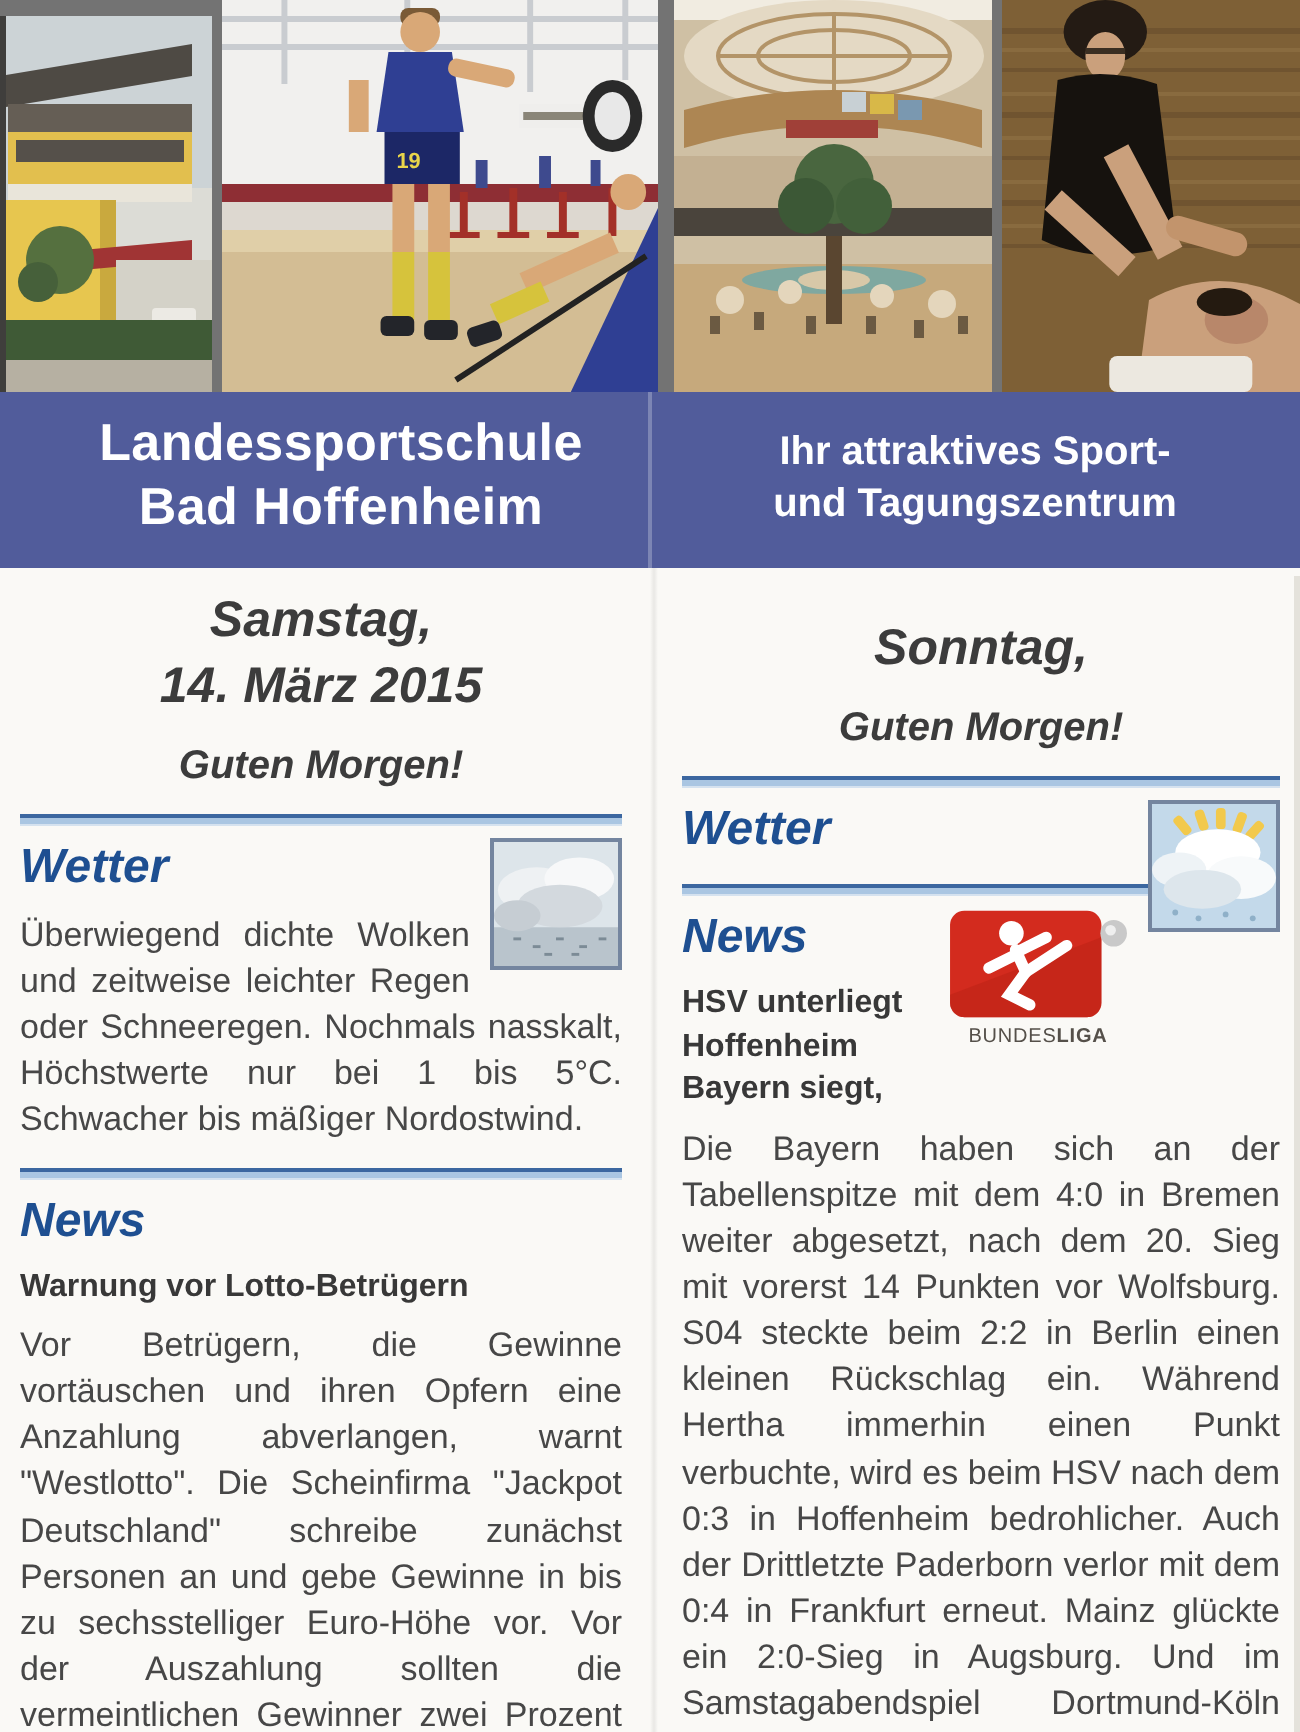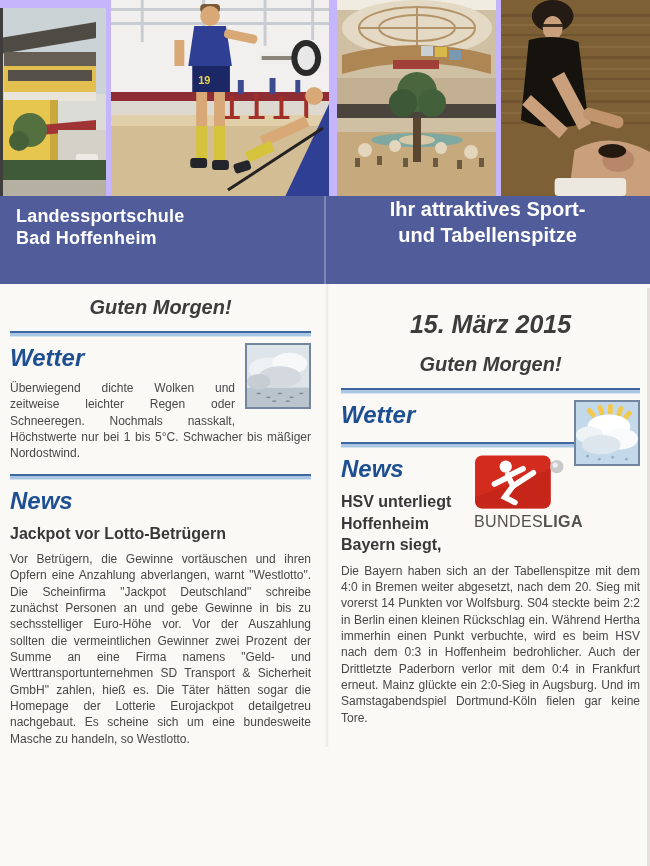--- a/index.html
+++ b/index.html
@@ -6,32 +6,32 @@
   body{
     width:650px;height:866px;
     background:#faf9f6;
     font-family:"Liberation Sans", sans-serif;
     position:relative;overflow:hidden;
     -webkit-font-smoothing:antialiased;
   }
   .page{width:650px;height:866px;position:relative;overflow:hidden;}
 
   
-  .photo-strip{display:flex;height:196px;background:#c4b5fd;align-items:flex-start;}
+  .photo-strip{display:flex;height:196px;background:#737373;align-items:flex-start;}
   .photo-strip svg{display:block;}
   .p1{width:106px;height:188px;margin-top:8px;}
   .p2{width:218px;height:196px;margin-left:5px;}
   .p3{width:159px;height:196px;margin-left:8px;}
   .p4{width:149px;height:196px;margin-left:5px;}
 
   
   .banner{height:88px;background:#515c9b;display:flex;color:#fff;position:relative;}
   .banner-left{width:325px;box-sizing:border-box;padding:9px 0 0 16px;
-    font-weight:bold;font-size:18px;line-height:1.24;letter-spacing:0.2px;}
-  .banner-right{width:325px;box-sizing:border-box;text-align:center;
+    font-weight:bold;font-size:26px;line-height:1.24;letter-spacing:0.2px;text-align:center;}
+  .banner-right{width:325px;box-sizing:border-box;padding-top:17px;text-align:center;
     font-weight:bold;font-size:20px;line-height:1.32;}
   .banner-fold{position:absolute;left:324px;top:0;bottom:0;width:2px;background:rgba(255,255,255,0.25);}
 
   
   .columns{display:flex;position:relative;}
   .col{width:325px;box-sizing:border-box;}
   .col-left{padding:0 14px 0 10px;}
   .col-right{padding:14px 10px 0 16px;}
 
   .dayblock{margin-top:10px;text-align:center;font-style:italic;font-weight:bold;
@@ -39,31 +39,31 @@
   .greeting{margin-top:12px;text-align:center;font-style:italic;font-weight:bold;
     font-size:20px;color:#3c3c3c;}
 
   .divider{height:5px;margin-top:12px;
     background:linear-gradient(to bottom,#3c67a0 0%,#3c67a0 38%,#aac6e2 38%,#aac6e2 100%);
     border-bottom:1px solid #d5e2ef;}
 
   .section{margin-top:6px;}
   .section-heading{font-style:italic;font-weight:bold;font-size:24px;color:#1e4f91;
     margin:0 0 7px 0;line-height:1.25;}
-  .body-text{margin:0;font-size:12px;color:#474747;text-align:justify;line-height:1.36;}
+  .body-text{margin:0;font-size:17px;color:#474747;text-align:justify;line-height:1.36;}
 
   .weather-icon{float:right;width:62px;height:62px;border:2px solid #74859f;
     margin:0 0 6px 10px;background:#dde5ea;}
 
   .news-headline{font-weight:bold;font-size:16px;color:#383838;margin:2px 0 7px 0;line-height:1.35;}
   .hl-line{display:block;}
 
   .bundesliga{float:right;width:90px;margin:0 0 6px 10px;text-align:center;}
   .bundesliga svg{display:block;width:90px;height:58px;}
-  .bl-word{font-size:16px;color:#55504a;letter-spacing:0.4px;margin-top:1px;white-space:nowrap;}
+  .bl-word{font-size:10px;color:#55504a;letter-spacing:0.4px;margin-top:1px;white-space:nowrap;}
   .bl-bold{font-weight:bold;}
 
   .fold-line{position:absolute;left:325px;top:0;bottom:0;width:4px;
     background:linear-gradient(to right,rgba(0,0,0,0),rgba(0,0,0,0.07),rgba(0,0,0,0));}
   .edge-right{position:absolute;right:0;top:288px;bottom:0;width:3px;background:#e4e2db;}
 </style>
 </head>
 <body>
 
 <div class="page">
@@ -218,27 +218,31 @@
   </div>
 
   <div class="banner">
     <div class="banner-left">
       <span class="hl-line">Landessportschule</span>
       <span class="hl-line">Bad Hoffenheim</span>
     </div>
     <div class="banner-fold"></div>
     <div class="banner-right">
       <span class="hl-line">Ihr attraktives Sport-</span>
-      <span class="hl-line">und Tabellenspitze</span>
+      <span class="hl-line">und Tagungszentrum</span>
     </div>
   </div>
 
   <div class="columns">
 
     <div class="col col-left">
+      <div class="dayblock">
+        <span class="hl-line">Samstag,</span>
+        <span class="hl-line">14. März 2015</span>
+      </div>
       <div class="greeting">Guten Morgen!</div>
 
       <div class="divider"></div>
 
       <div class="section">
         <svg class="weather-icon" viewBox="0 0 64 64" preserveAspectRatio="none">
           <rect width="64" height="64" fill="#dde5ea"></rect>
           <rect y="44" width="64" height="20" fill="#b9c4cc"></rect>
           <ellipse cx="22" cy="25" rx="20" ry="12" fill="#eef1f3"></ellipse>
           <ellipse cx="44" cy="19" rx="18" ry="11" fill="#f7f8f9"></ellipse>
@@ -255,28 +259,28 @@
           </g>
         </svg>
         <div class="section-heading">Wetter</div>
         <p class="body-text">Überwiegend dichte Wolken und zeitweise leichter Regen oder Schneeregen. Nochmals nasskalt, Höchstwerte nur bei 1 bis 5°C. Schwacher bis mäßiger Nordostwind.</p>
       </div>
 
       <div class="divider"></div>
 
       <div class="section">
         <div class="section-heading">News</div>
-        <div class="news-headline">Jackpot vor Lotto-Betrügern</div>
+        <div class="news-headline">Warnung vor Lotto-Betrügern</div>
         <p class="body-text">Vor Betrügern, die Gewinne vortäuschen und ihren Opfern eine Anzahlung abverlangen, warnt "Westlotto". Die Scheinfirma "Jackpot Deutschland" schreibe zunächst Personen an und gebe Gewinne in bis zu sechsstelliger Euro-Höhe vor. Vor der Auszahlung sollten die vermeintlichen Gewinner zwei Prozent der Summe an eine Firma namens "Geld- und Werttransportunternehmen SD Transport &amp; Sicherheit GmbH" zahlen, hieß es. Die Täter hätten sogar die Homepage der Lotterie Eurojackpot detailgetreu nachgebaut. Es scheine sich um eine bundesweite Masche zu handeln, so Westlotto.</p>
       </div>
     </div>
 
     <div class="col col-right">
       <div class="dayblock">
-        <span class="hl-line">15. März 2015</span>
+        <span class="hl-line">Sonntag,</span>
       </div>
       <div class="greeting">Guten Morgen!</div>
 
       <div class="divider"></div>
 
       <div class="section">
         <svg class="weather-icon" viewBox="0 0 64 64" preserveAspectRatio="none">
           <rect width="64" height="64" fill="#c3d9ea"></rect>
           <g fill="#f2c94c">
             <rect x="13" y="6" width="5" height="11" rx="2" transform="rotate(-40 15 11)"></rect>

